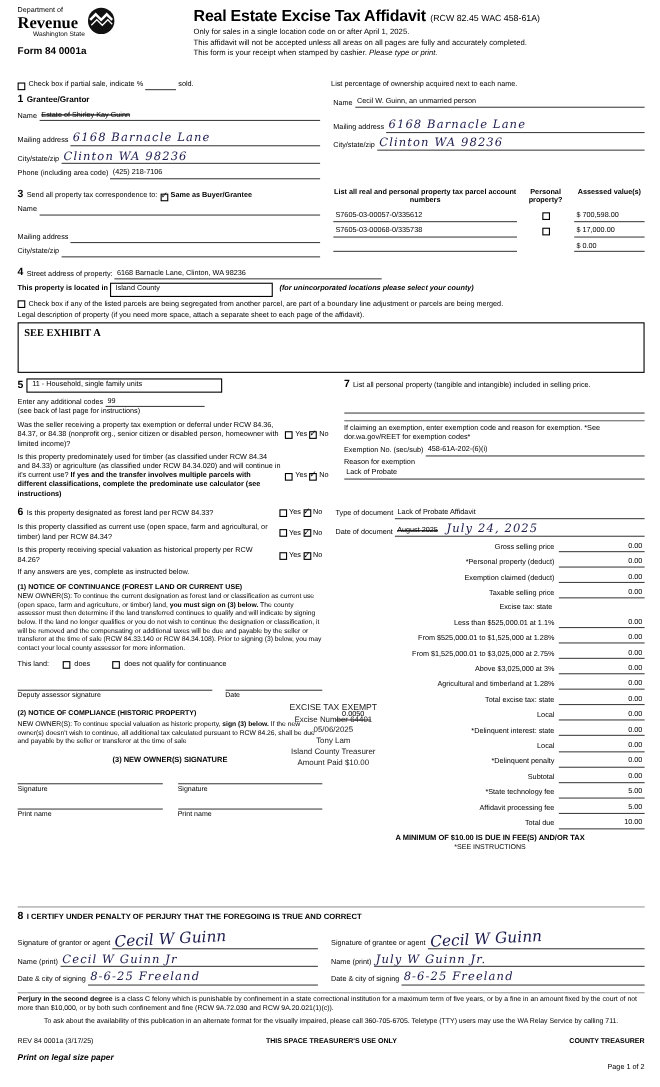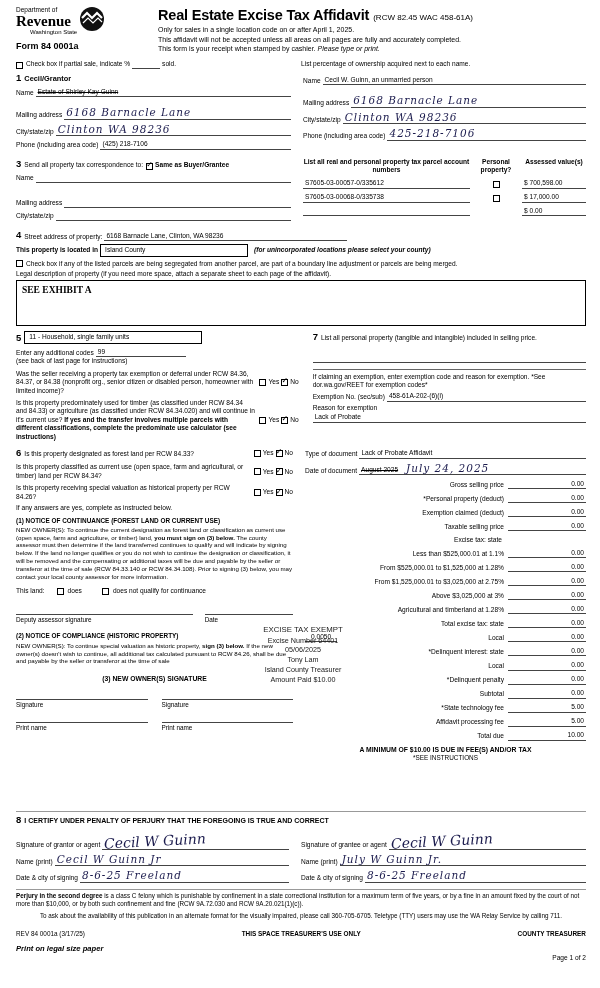--- a/index.html
+++ b/index.html
@@ -16,21 +16,21 @@
   .fill { flex:1; border-bottom:1px solid #444; min-height:9px; padding:0 2px; }
   .val { display:inline-block;text-align:right; }
   .struck { text-decoration:line-through; }
   .hw { font-family:"DejaVu Serif", serif; font-style:italic; color:#1b1b4d; font-size:10.5px; letter-spacing:1px; line-height:1; }
   .cb { width:7px; height:7px; border:1px solid #000; display:inline-flex; align-items:center; justify-content:center;
         vertical-align:middle; flex:none; background:#fff; }
   .chk { font-size:8px; line-height:1; margin-top:-2px; color:#000; font-family:"DejaVu Sans", sans-serif; }
   .secnum { font-weight:bold; font-size:9.5px; margin-right:3px; }
 
   
-  .header { display:flex; gap:4px; margin-bottom:6px; }
+  .header { display:flex; gap:22px; margin-bottom:19px; }
   .logo-block { width:138px; flex:none; }
   .logo-top { display:flex; align-items:flex-start; }
   .dept-small { font-size:6.5px; }
   .dept-big { font-family:"Liberation Serif", serif; font-weight:bold; font-size:15px; line-height:1; }
   .dept-state { font-size:6px; margin-left:14px; }
   .form-number { font-weight:bold; font-size:9px; margin-top:4px; }
   .title-block { flex:1; }
   .title-line { display:flex; align-items:baseline; gap:4px; }
   .title { font-weight:bold; font-size:14.5px; letter-spacing:-0.2px; }
   .title-rcw { font-size:8px; }
@@ -147,21 +147,21 @@
   <div class="partial">
     <span class="cb"></span>
     <span style="margin-left:3px;">Check box if partial sale, indicate %</span>
     <span class="shortline"></span>
     <span>sold.</span>
     <span style="margin-left:auto; width:50%;">List percentage of ownership acquired next to each name.</span>
   </div>
 
   <div class="cols">
     <div class="col-l">
-      <div><span class="secnum">1</span><span class="bold" style="font-size:7.4px;">Cecil/Grantor</span></div>
+      <div><span class="secnum">1</span><span class="bold" style="font-size:7.4px;">Grantee/Grantor</span></div>
       <div class="fieldline tight">
         <span class="lbl">Name</span>
         <span class="fill"><span class="val struck">Estate of Shirley Kay Guinn</span></span>
       </div>
       <div class="fieldline" style="margin-top:10px;">
         <span class="lbl">Mailing address</span>
         <span class="fill"><span class="val hw">6168 Barnacle Lane</span></span>
       </div>
       <div class="fieldline tight">
         <span class="lbl">City/state/zip</span>
@@ -177,24 +177,20 @@
         <span class="lbl">Name</span>
         <span class="fill"><span class="val">Cecil W. Guinn, an unmarried person</span></span>
       </div>
       <div class="fieldline" style="margin-top:10px;">
         <span class="lbl">Mailing address</span>
         <span class="fill"><span class="val hw">6168 Barnacle Lane</span></span>
       </div>
       <div class="fieldline tight">
         <span class="lbl">City/state/zip</span>
         <span class="fill"><span class="val hw">Clinton WA  98236</span></span>
-      </div>
-      <div class="fieldline tight">
-        <span class="lbl">Phone (including area code)</span>
-        <span class="fill"><span class="val hw">425-218-7106</span></span>
       </div>
     </div>
   </div>
 
   <div class="cols" style="margin-top:8px;">
     <div class="col-l">
       <div class="row">
         <span class="secnum">3</span>
         <span>Send all property tax correspondence to:</span>
         <span class="cb" style="margin:0 2px 0 3px;">

